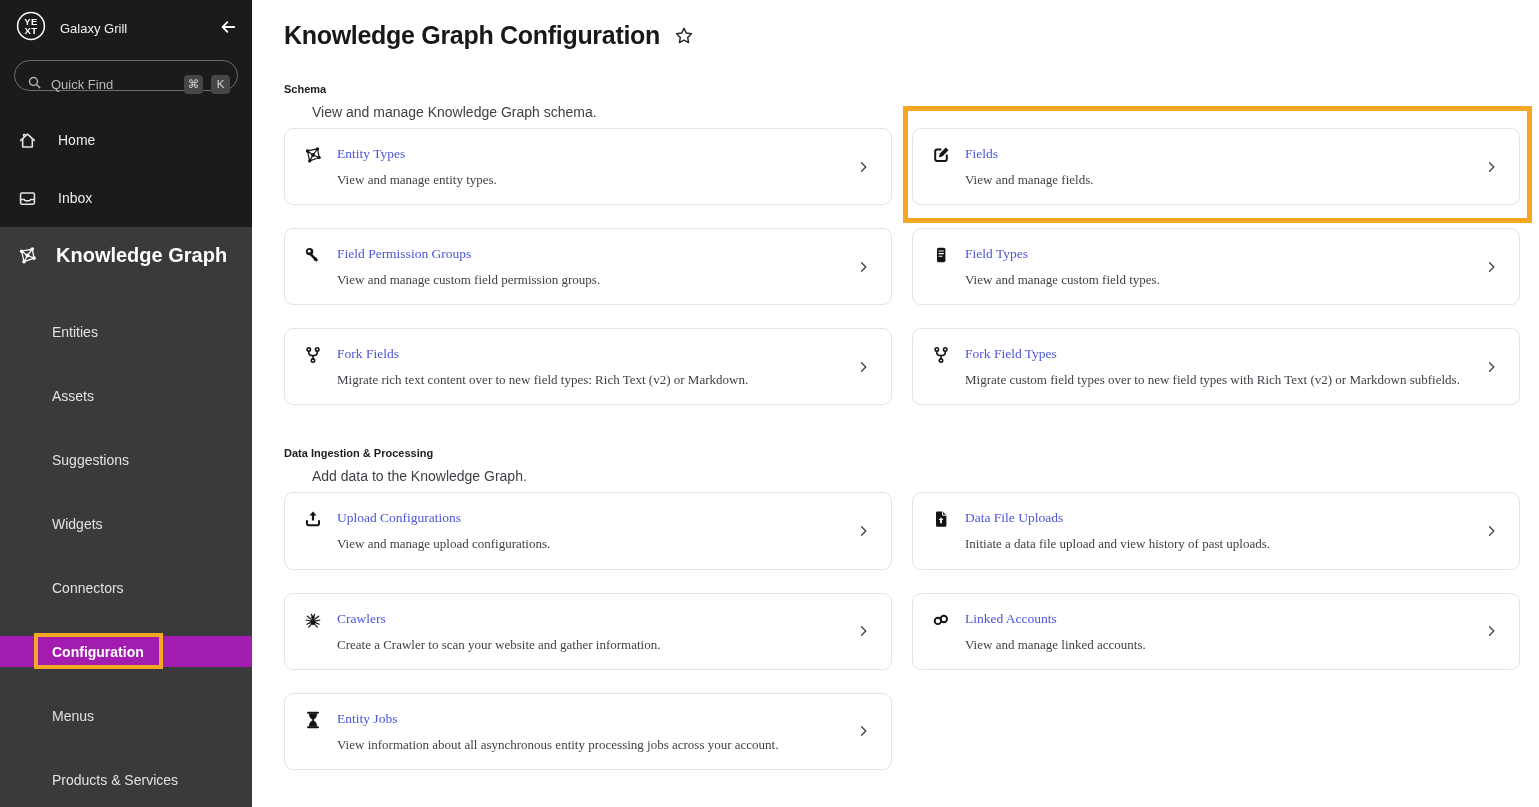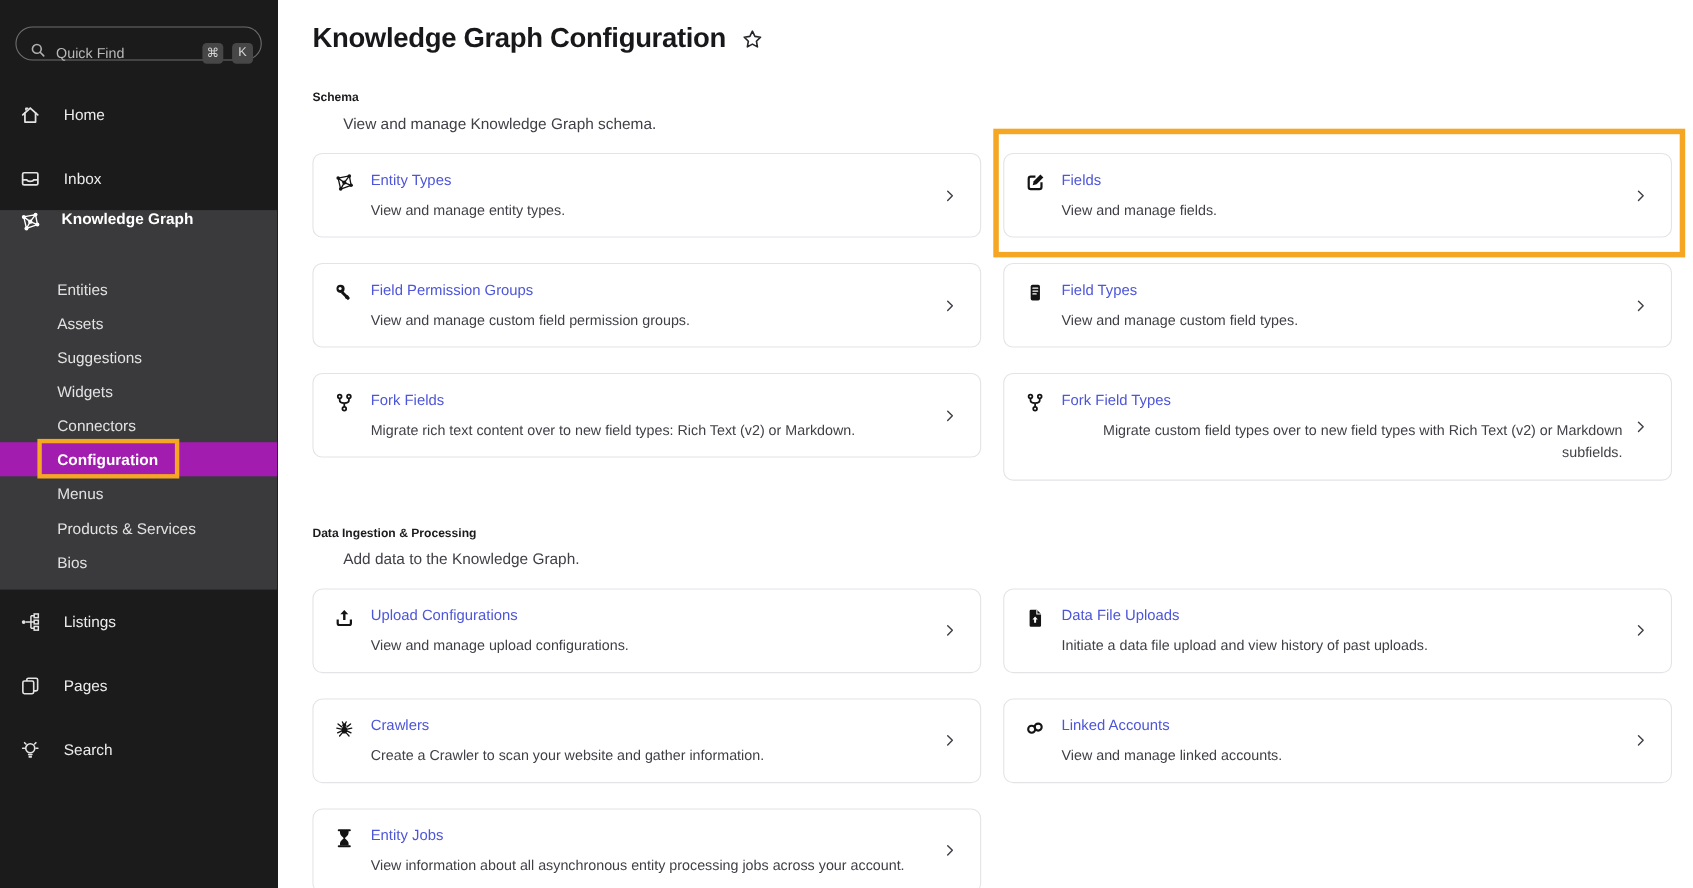--- a/index.html
+++ b/index.html
@@ -19,55 +19,73 @@
   .quickfind input { flex:1; background:transparent; border:none; outline:none;
     color:#ddd; font-size:13px; min-width:0; }
   .quickfind input::placeholder { color:#b9b9b9; }
   .keycap { min-width:19px; height:19px; background:#474747; border-radius:4px;
     color:#d6d6d6; font-size:11.5px; display:flex; align-items:center; justify-content:center;
     padding:0 3px; }
   .side-item { height:58px; display:flex; align-items:center; gap:20px;
     padding:0 16px; font-size:14px; color:#ececec; cursor:pointer; }
   .side-item .ic { width:22px; display:flex; justify-content:center; }
   .kg-section { background:#3a3a3c; padding-bottom:10px; }
-  .kg-header { height:56px; display:flex; gap:18px;
-    padding:0 16px; font-size:14px; font-weight:bold; color:#fff; cursor:pointer; }
+  .kg-header { height:56px; display:flex; align-items:center; gap:18px;
+    padding:0 16px; font-size:20px; font-weight:bold; color:#fff; cursor:pointer; }
   .kg-sub { height:31px; display:flex; align-items:center; padding-left:52px;
-    font-size:14px; color:#e2e2e2; cursor:pointer; position:relative; }
+    font-size:14px; color:#e2e2e2; cursor:pointer; position:relative;margin-top:33px; }
   .kg-sub.selected { background:#a21caf; font-weight:bold; color:#fff; }
   .config-highlight { position:absolute; left:34px; top:-3px; width:129px; height:36px;
     border:4px solid #F5A623; pointer-events:none; }
 
   
   .main { margin-left:252px; padding:21px 19px 0 32px; }
   .title-row { display:flex; align-items:center; gap:13px; }
   .page-title { font-size:25px; font-weight:bold; color:#18181b; letter-spacing:-0.3px; }
   .fav-btn { background:none; border:none; cursor:pointer; display:flex; margin-top:3px; }
   .section { margin-top:33px; }
   .section + .section { margin-top:42px; }
   .section-heading { font-size:11px; font-weight:bold; color:#1c1c1f; }
   .section-desc { font-size:14px; color:#3f3f46; margin-top:9px;margin-left:28px; }
-  .cards { margin-top:19px; display:grid; grid-template-columns:608px 608px;
-    column-gap:20px; row-gap:23px; align-items:start; }
+  .cards { margin-top:8px; display:grid; grid-template-columns:608px 608px;
+    column-gap:20px; row-gap:23px; align-items:start;font-family:Liberation Serif, serif; }
   .card-wrap { position:relative; }
   .card { background:#fff; border:1px solid #e4e4e7; border-radius:9px;
     min-height:74px; padding:15px 44px 14px 18px; display:flex; gap:14px;
     position:relative; cursor:pointer; }
   .card .cicon { width:20px; flex:0 0 20px; padding-top:1px; }
   .card-title { font-size:13.5px; color:#4d55d8; text-decoration:none; display:inline-block; }
   .card-desc { font-size:13px; color:#3f3f46; margin-top:8px; line-height:1.55;text-align:right; }
   .chev { position:absolute; right:21px; top:50%; transform:translateY(-50%); display:flex; }
   .fields-highlight { position:absolute; left:-9px; right:-12px; top:-22px; bottom:-18px;
     border:5px solid #F5A623; pointer-events:none; }
 </style>
 </head>
 <body>
 
 <nav class="sidebar">
   <div class="side-top">
+    <div class="logo-row">
+      <span>
+        <svg width="34" height="34" viewBox="0 0 34 34">
+          <circle cx="17" cy="17" r="13.4" fill="none" stroke="#fff" stroke-width="1.5"></circle>
+          <text x="17" y="15.6" fill="#fff" font-size="9.5" font-weight="bold" text-anchor="middle" font-family="Liberation Sans, sans-serif" letter-spacing="0.5">YE</text>
+          <text x="17" y="24.8" fill="#fff" font-size="9.5" font-weight="bold" text-anchor="middle" font-family="Liberation Sans, sans-serif" letter-spacing="0.5">XT</text>
+        </svg>
+      </span>
+      <span class="account-name">Galaxy Grill</span>
+      <span class="grow"></span>
+      <button class="collapse-btn">
+        <span>
+          <svg width="20" height="20" viewBox="0 0 20 20" fill="none" stroke="#fff" stroke-width="1.8" stroke-linecap="round" stroke-linejoin="round">
+            <path d="M16.2 10 H4.6 M9.4 5.2 L4.6 10 l4.8 4.8"></path>
+          </svg>
+        </span>
+      </button>
+    </div>
     <div class="quickfind">
       <span>
         <svg width="17" height="17" viewBox="0 0 20 20" fill="none" stroke="#b0b0b0" stroke-width="1.7" stroke-linecap="round">
           <circle cx="8.8" cy="8.8" r="4.7"></circle>
             <path d="M12.4 12.4 L16.2 16.2"></path>
         </svg>
       </span>
       <input placeholder="Quick Find" style="">
       <span class="keycap">⌘</span>
       <span class="keycap">K</span>

